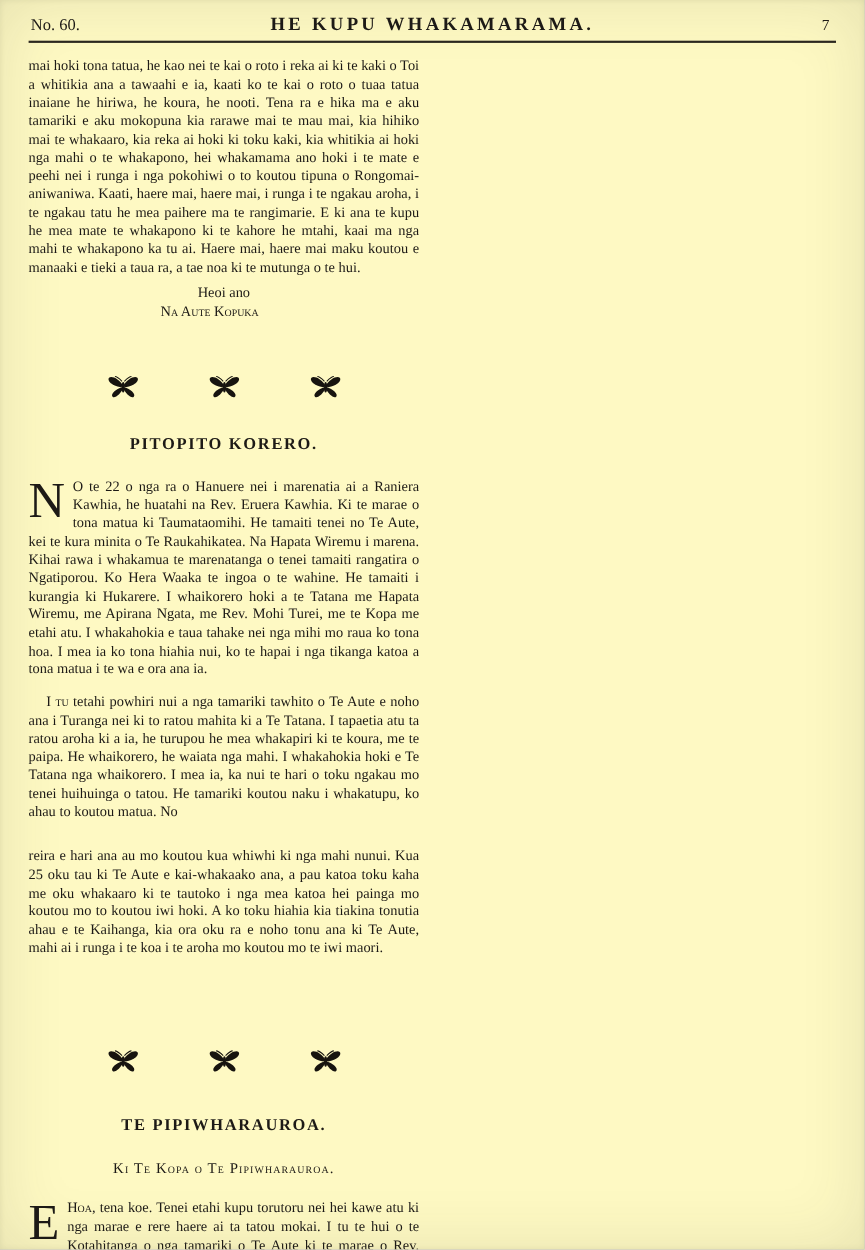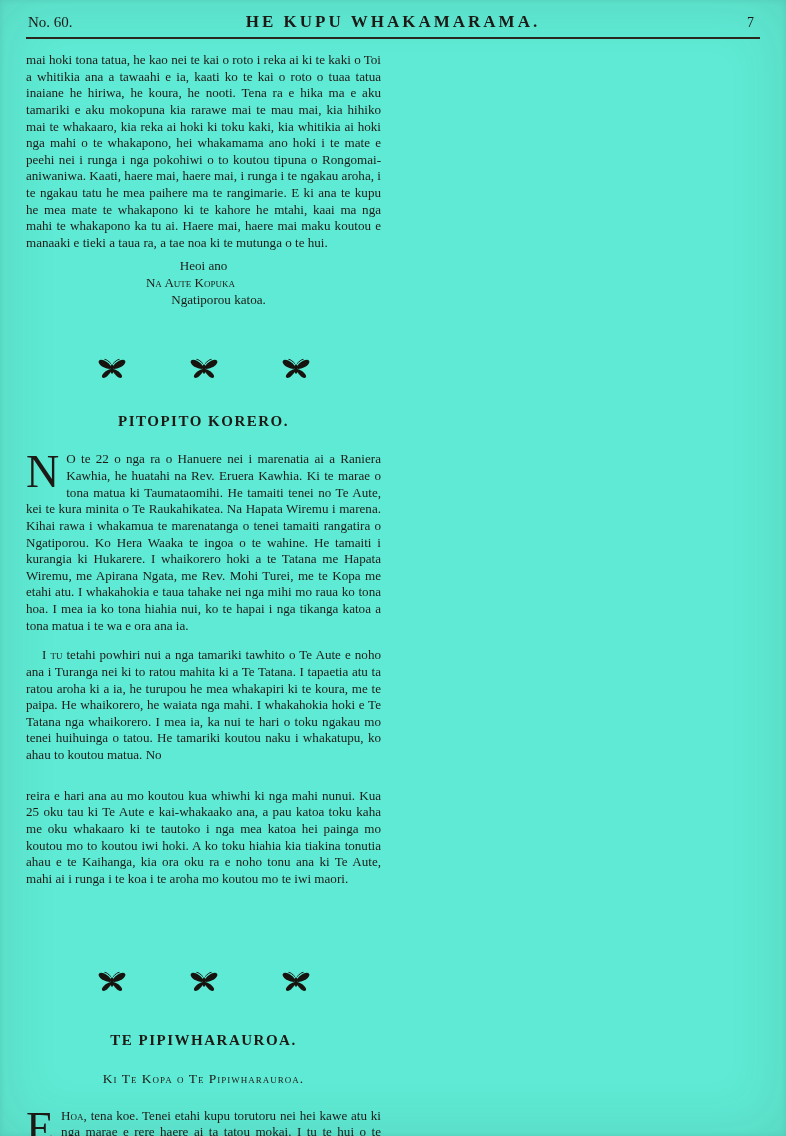--- a/index.html
+++ b/index.html
@@ -1,21 +1,21 @@
 <!DOCTYPE html>
 <html><head>
 <meta charset="utf-8">
 <style>
   * { margin:0; padding:0; box-sizing:border-box; }
   html,body { background:#cfcfcb; }
   .page {
     position:relative;
     width:786px; height:1136px;
     margin:0 auto;
-    background:#5eead4;
+    background:#fef9c3;
     color:#1d1a16;
     font-family:"Liberation Serif","DejaVu Serif",serif;
     padding:8px 26px 0 26px;
     overflow:hidden;
     box-shadow: inset 0 0 60px rgba(60,55,45,0.12), inset 0 0 6px rgba(0,0,0,0.08);
   }
   .masthead-row {
     display:flex; align-items:baseline; padding:4px 2px 5px 2px;
   }
   .issue { font-size:15px; width:90px; }
@@ -68,21 +68,20 @@
   <div class="rule"></div>
 
   <main class="columns">
 
     <section class="col">
       <p>mai hoki tona tatua, he kao nei te kai o roto i reka ai ki te kaki o Toi a whitikia ana a tawaahi e ia, kaati ko te kai o roto o tuaa tatua inaiane he hiriwa, he koura, he nooti. Tena ra e hika ma e aku tamariki e aku mokopuna kia rarawe mai te mau mai, kia hihiko mai te whakaaro, kia reka ai hoki ki toku kaki, kia whitikia ai hoki nga mahi o te whakapono, hei whakamama ano hoki i te mate e peehi nei i runga i nga pokohiwi o to koutou tipuna o Rongomai-aniwaniwa. Kaati, haere mai, haere mai, i runga i te ngakau aroha, i te ngakau tatu he mea paihere ma te rangimarie. E ki ana te kupu he mea mate te whakapono ki te kahore he mtahi, kaai ma nga mahi te whakapono ka tu ai. Haere mai, haere mai maku koutou e manaaki e tieki a taua ra, a tae noa ki te mutunga o te hui.</p>
 
       <div class="signoff">
         <div>Heoi ano</div>
         <div class="sc">Na Aute Kopuka</div>
-        <div>Ngatiporou katoa.</div>
       </div>
 
       <div class="ornament-row left-orn">
         <span>
           <svg class="butterfly-svg" viewBox="0 0 28 20" width="30" height="22" aria-hidden="true">
             <g fill="#17140f">
               <path d="M14 9 C11 3 4 0 2 2 C0 4 4 9 12 10 Z"></path>
               <path d="M14 9 C17 3 24 0 26 2 C28 4 24 9 16 10 Z"></path>
               <path d="M13 10 C8 11 3 16 5 18 C7 20 12 15 14 11 Z"></path>
               <path d="M15 10 C20 11 25 16 23 18 C21 20 16 15 14 11 Z"></path>

